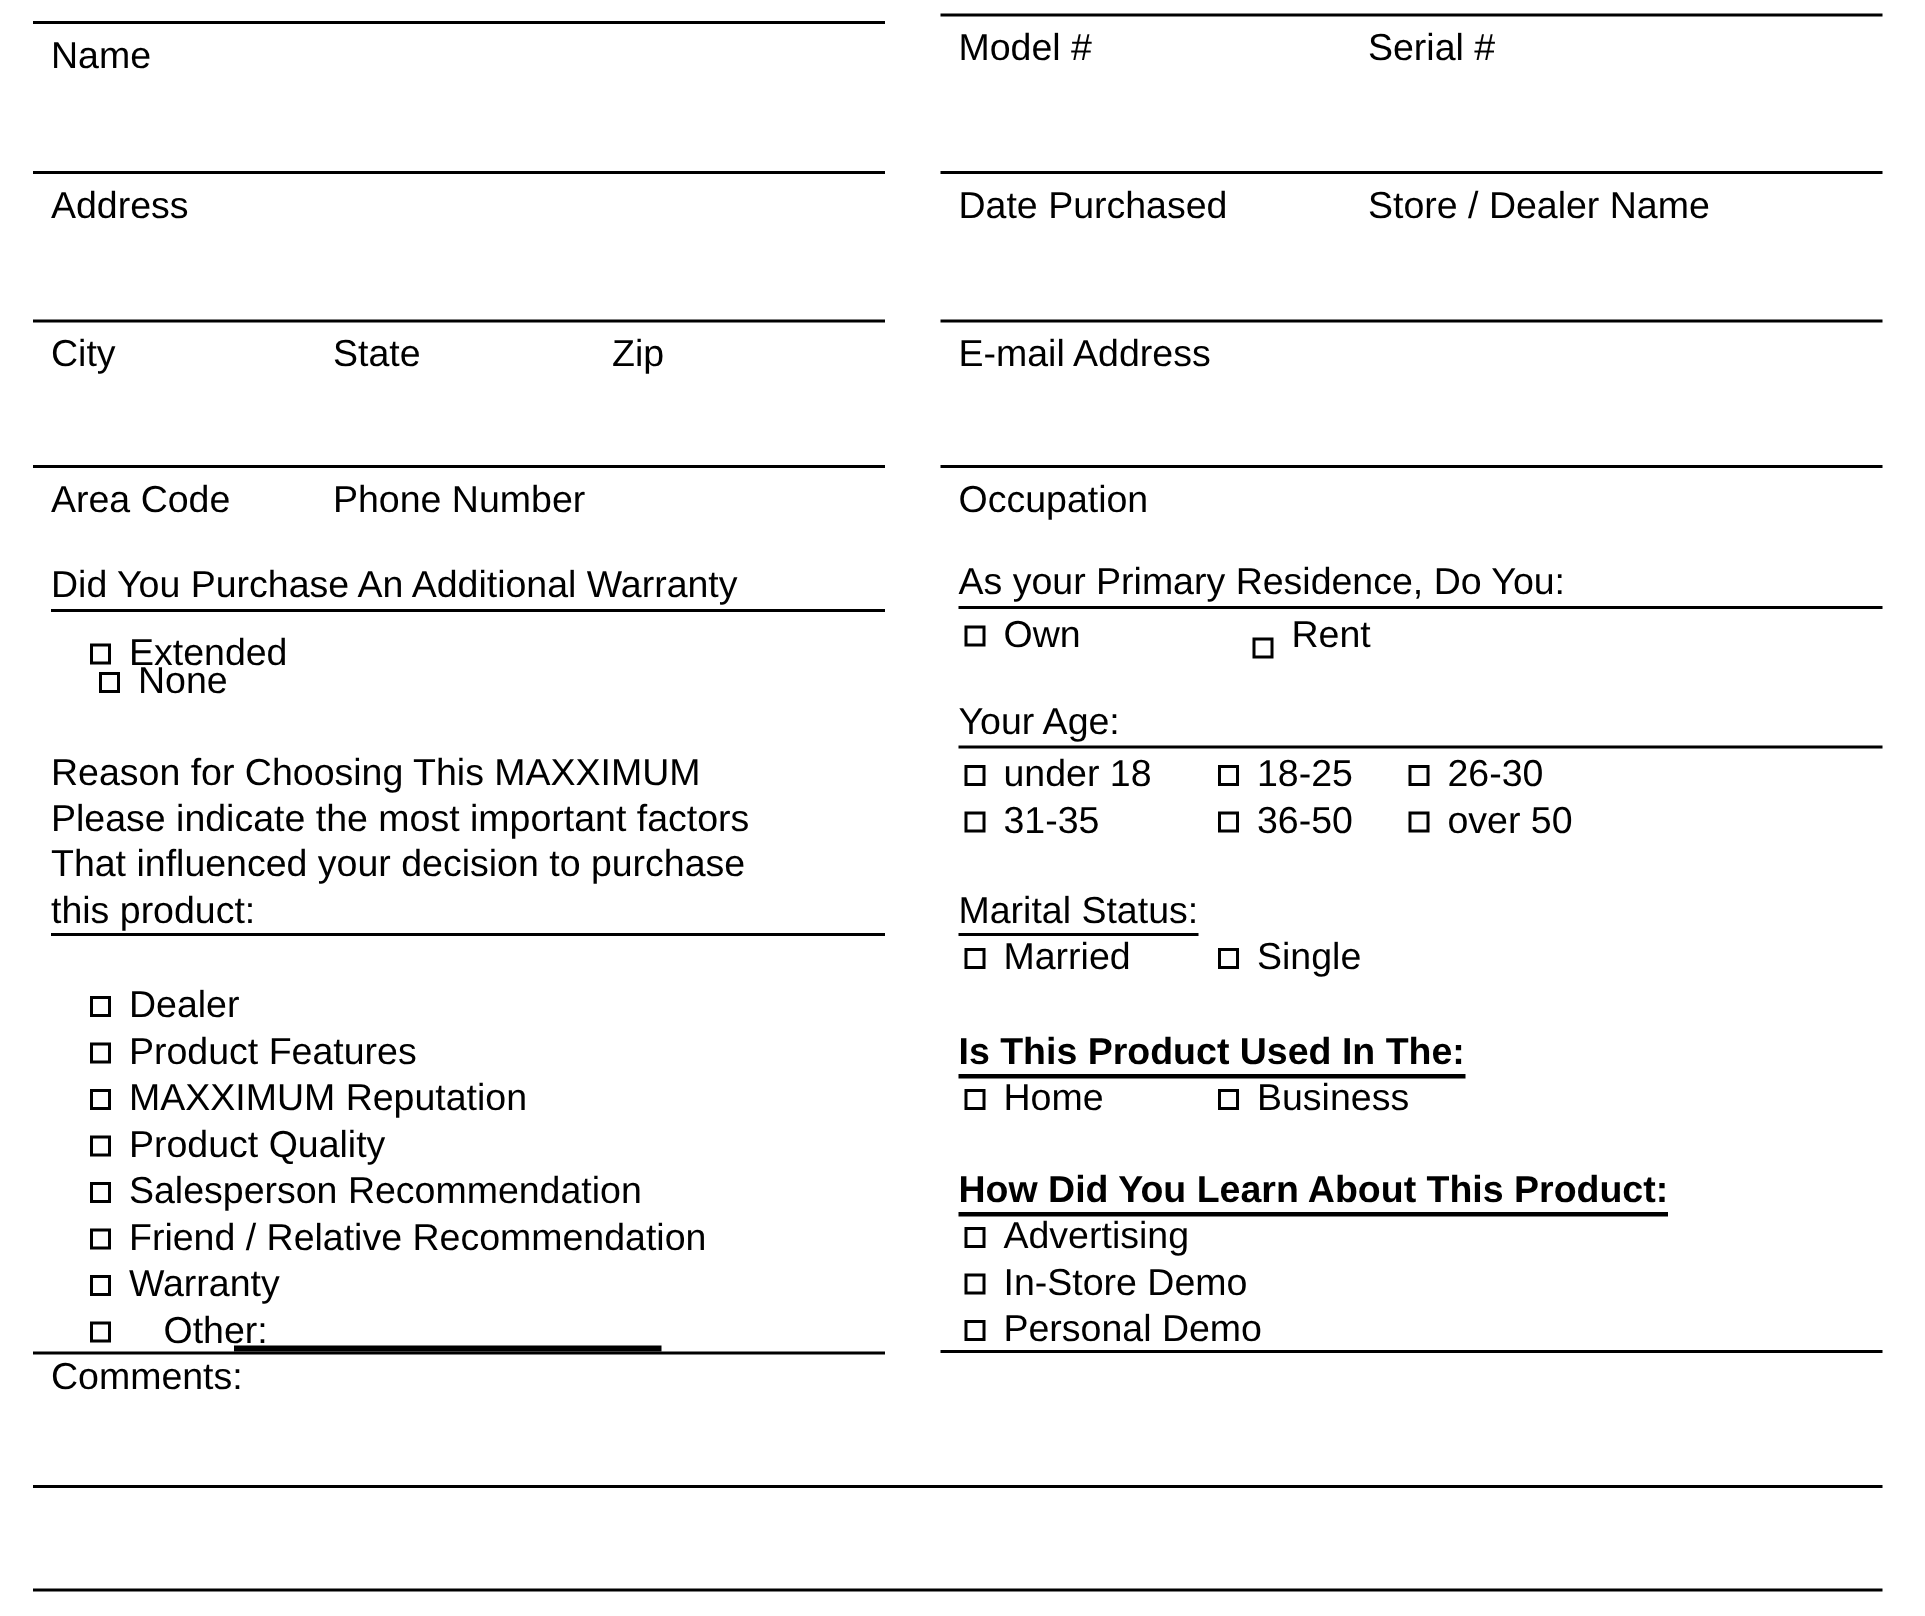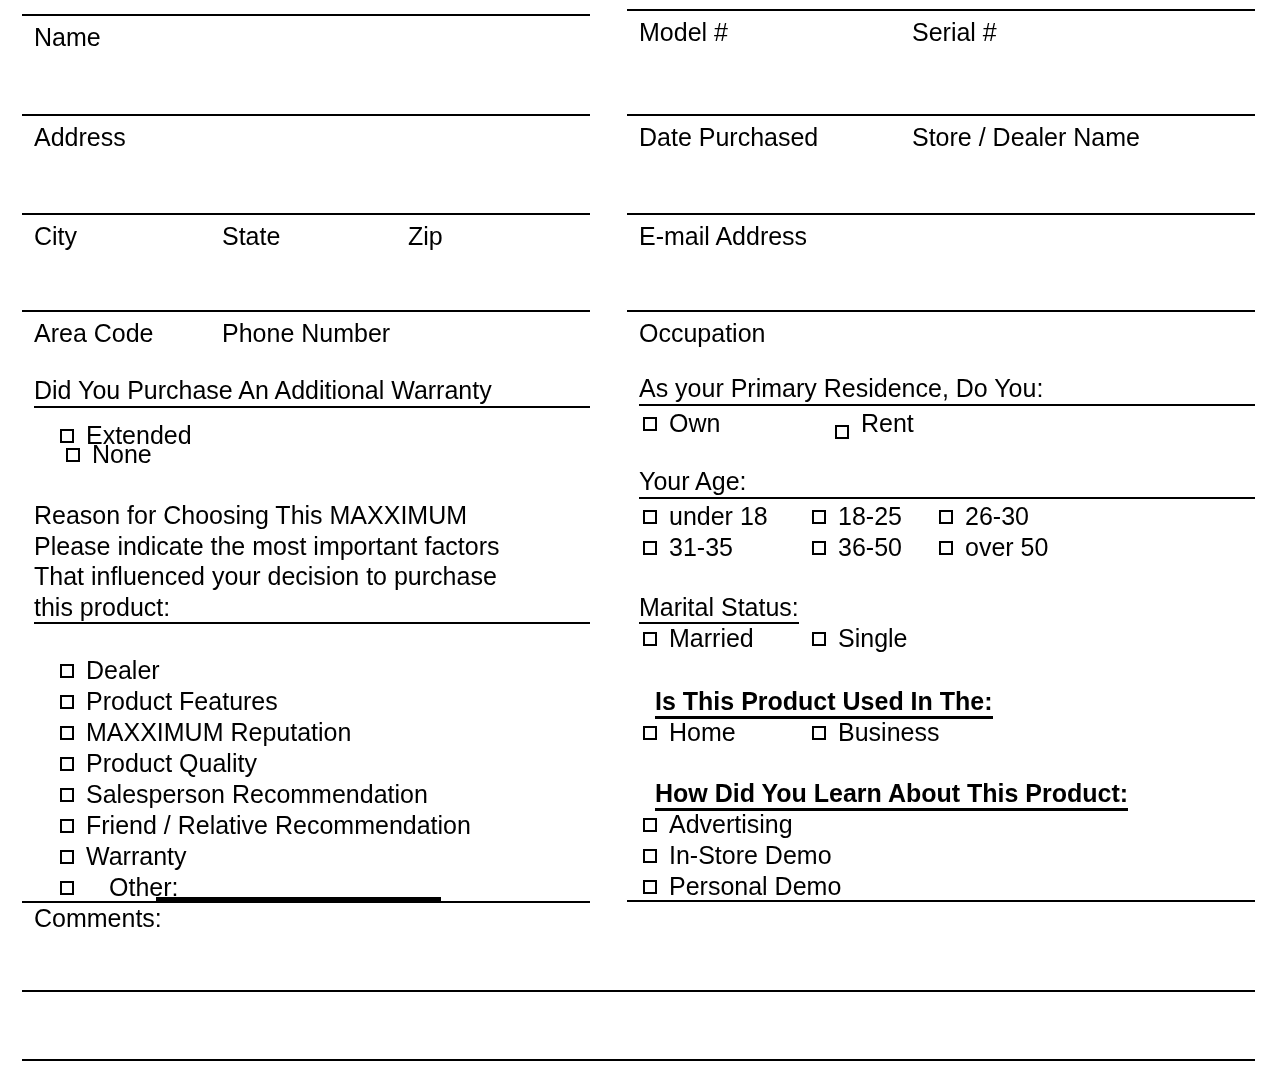--- a/index.html
+++ b/index.html
@@ -71,21 +71,21 @@
     position: absolute;
     left: 0;
     font-size: 25px;
     line-height: 31px;
     white-space: nowrap;
   }
   .inline-head .u {
     border-bottom: 2px solid #000000;
     padding-bottom: 1px;
   }
-  .inline-head.bold { font-weight: bold; margin-left: 16px; }
+  .inline-head.bold { font-weight: bold; }
   .inline-head.bold .u { border-bottom-width: 3px; }
 
   
   .check-row {
     position: absolute;
     left: 0;
     width: 100%;
     height: 31px;
     font-size: 25px;
     line-height: 31px;

